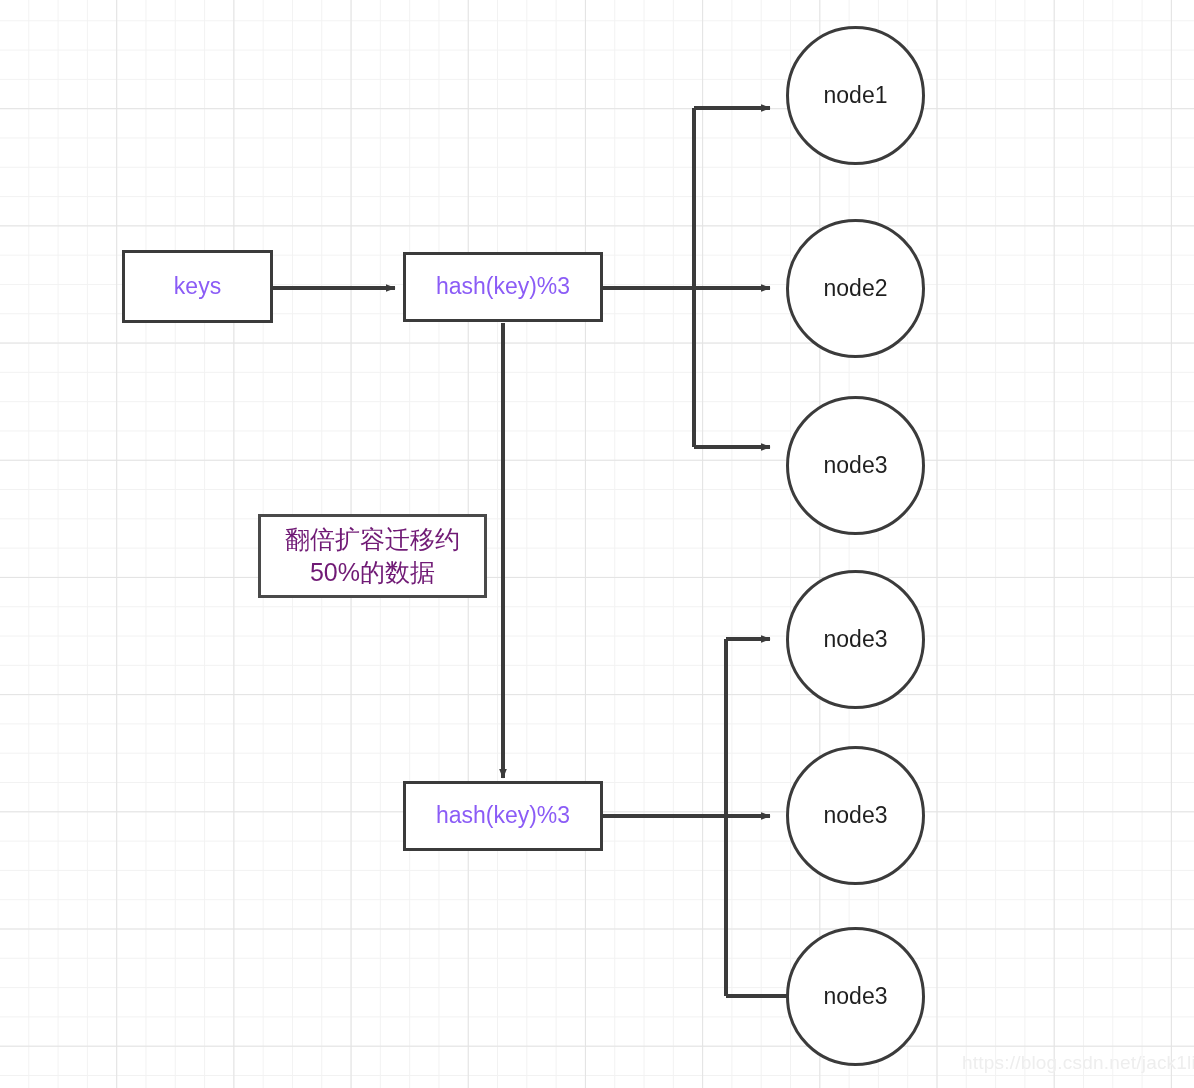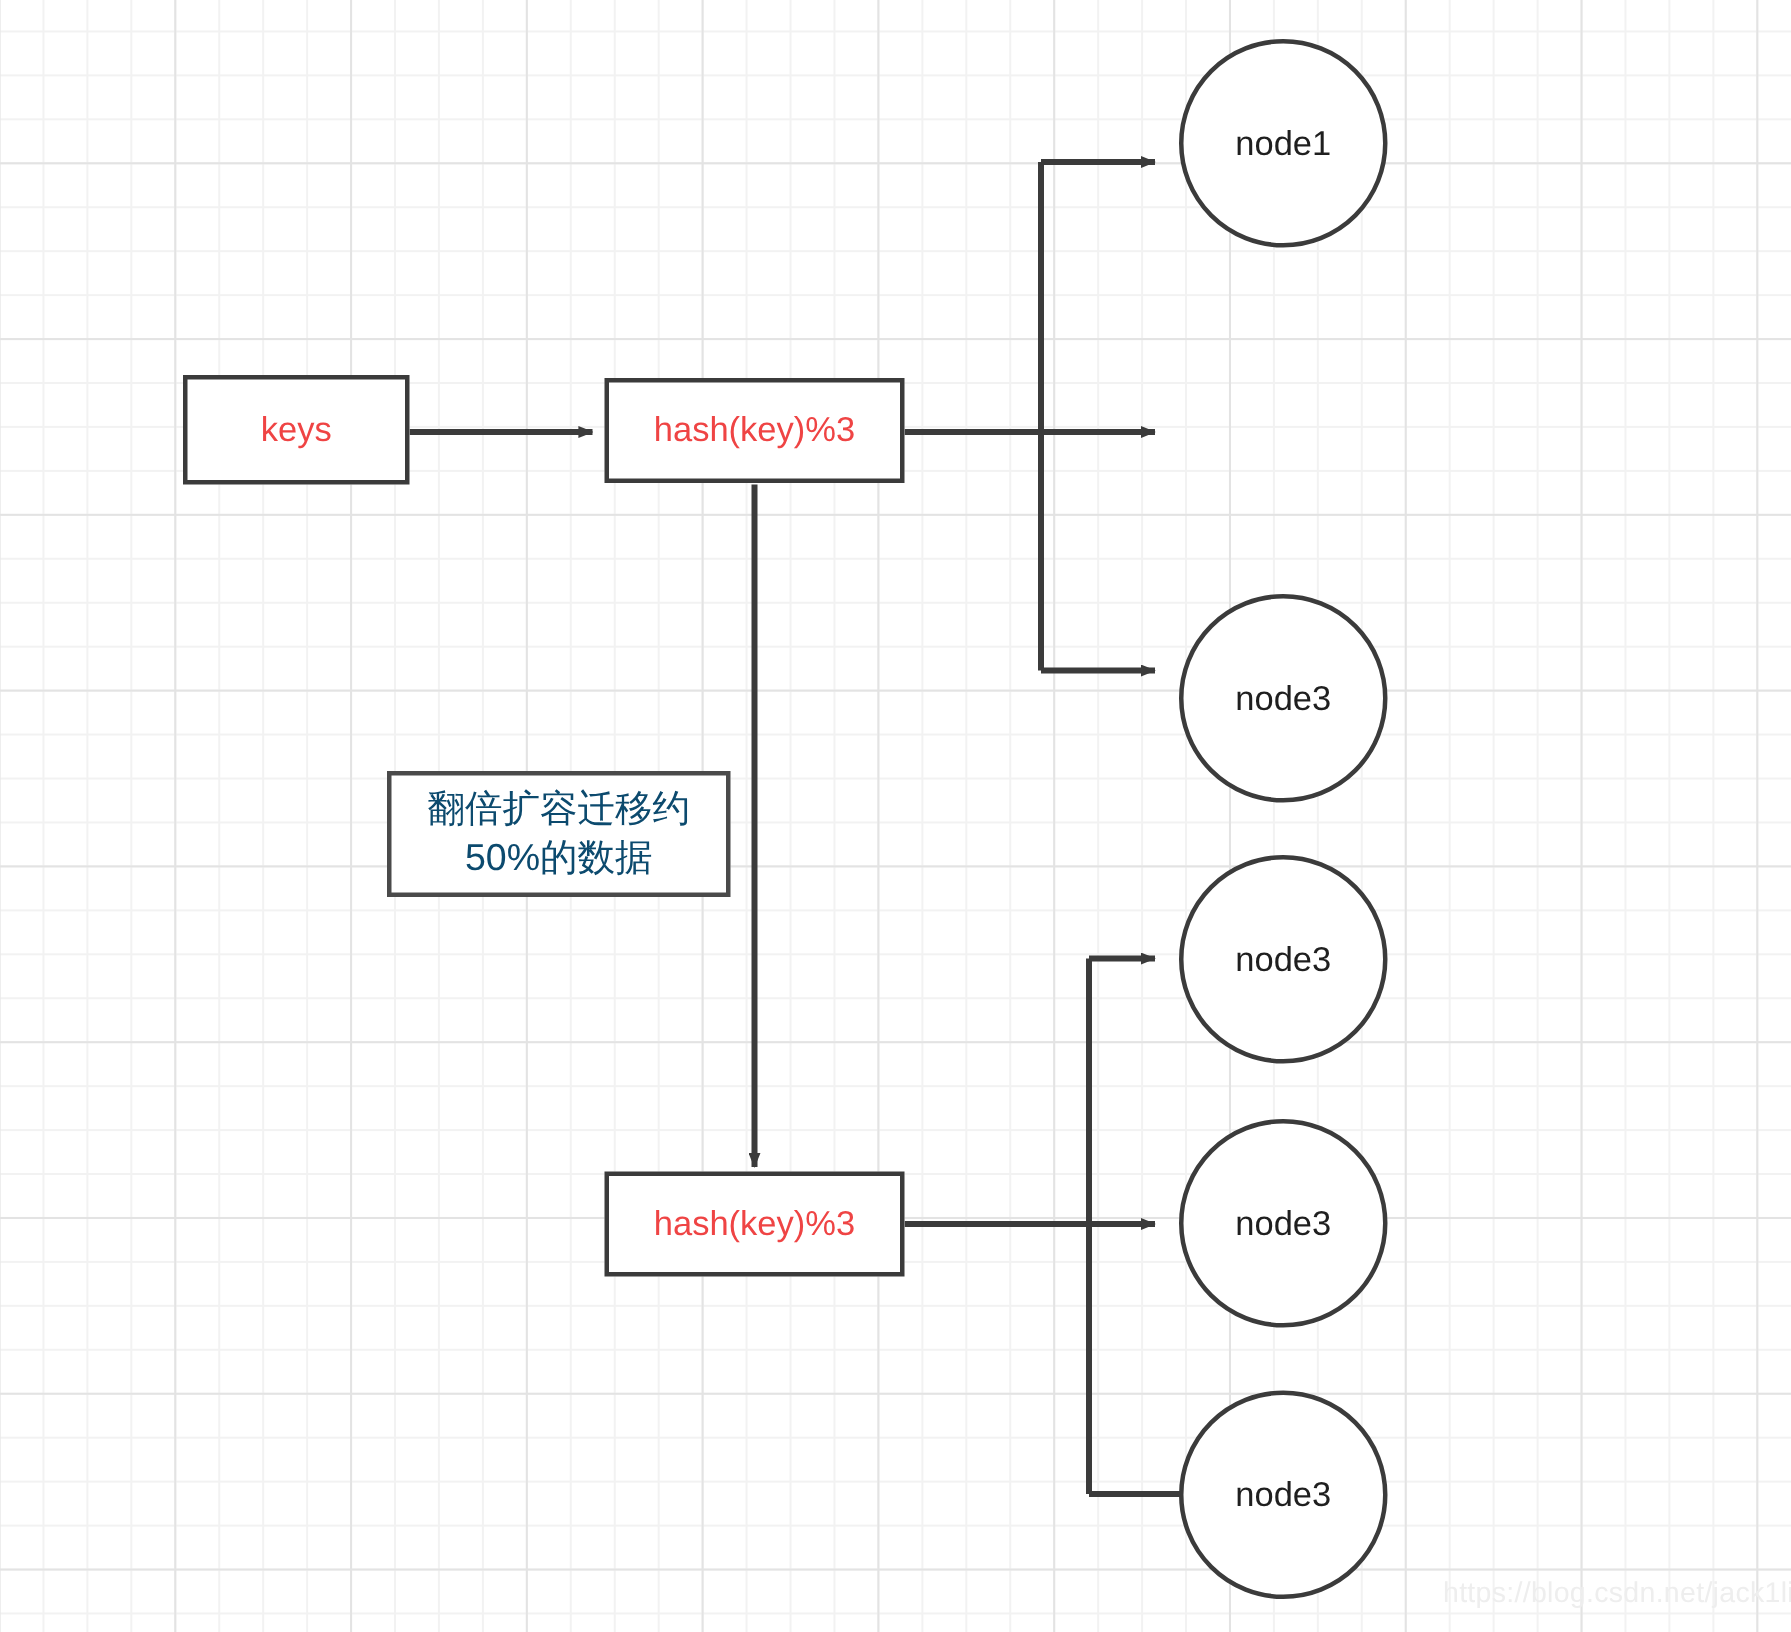--- a/index.html
+++ b/index.html
@@ -40,35 +40,35 @@
   }
   .node-box {
     position: absolute;
     box-sizing: border-box;
     background: #ffffff;
     border: 3px solid #3b3b3b;
     display: flex;
     align-items: center;
     justify-content: center;
     text-align: center;
-    color: #ef4444;
+    color: #8b5cf6;
     font-size: 23px;
     line-height: 1.28;
     white-space: pre-line;
   }
   .note-box {
     position: absolute;
     box-sizing: border-box;
     background: #ffffff;
     border: 3px solid #4a4a4a;
     display: flex;
     align-items: center;
     justify-content: center;
     text-align: center;
-    color: #0c4a6e;
+    color: #701a75;
     font-size: 25px;
     line-height: 1.32;
     white-space: pre-line;
   }
   .node-circle {
     position: absolute;
     box-sizing: border-box;
     border: 3px solid #3b3b3b;
     border-radius: 50%;
     background: #ffffff;
@@ -128,20 +128,23 @@
 
   <div class="node-box" style="left:403px; top:781px; width:200px; height:70px;">hash(key)%3</div>
 
   <div class="note-box" style="left:258px; top:514px; width:229px; height:84px;">翻倍扩容迁移约
 50%的数据</div>
 
   <div class="node-circle" style="left:786px; top:26px; width:139px; height:139px;">
     <span>node1</span>
   </div>
 
+  <div class="node-circle" style="left:786px; top:219px; width:139px; height:139px;">
+    <span>node2</span>
+  </div>
 
   <div class="node-circle" style="left:786px; top:396px; width:139px; height:139px;">
     <span>node3</span>
   </div>
 
   <div class="node-circle" style="left:786px; top:570px; width:139px; height:139px;">
     <span>node3</span>
   </div>
 
   <div class="node-circle" style="left:786px; top:746px; width:139px; height:139px;">

